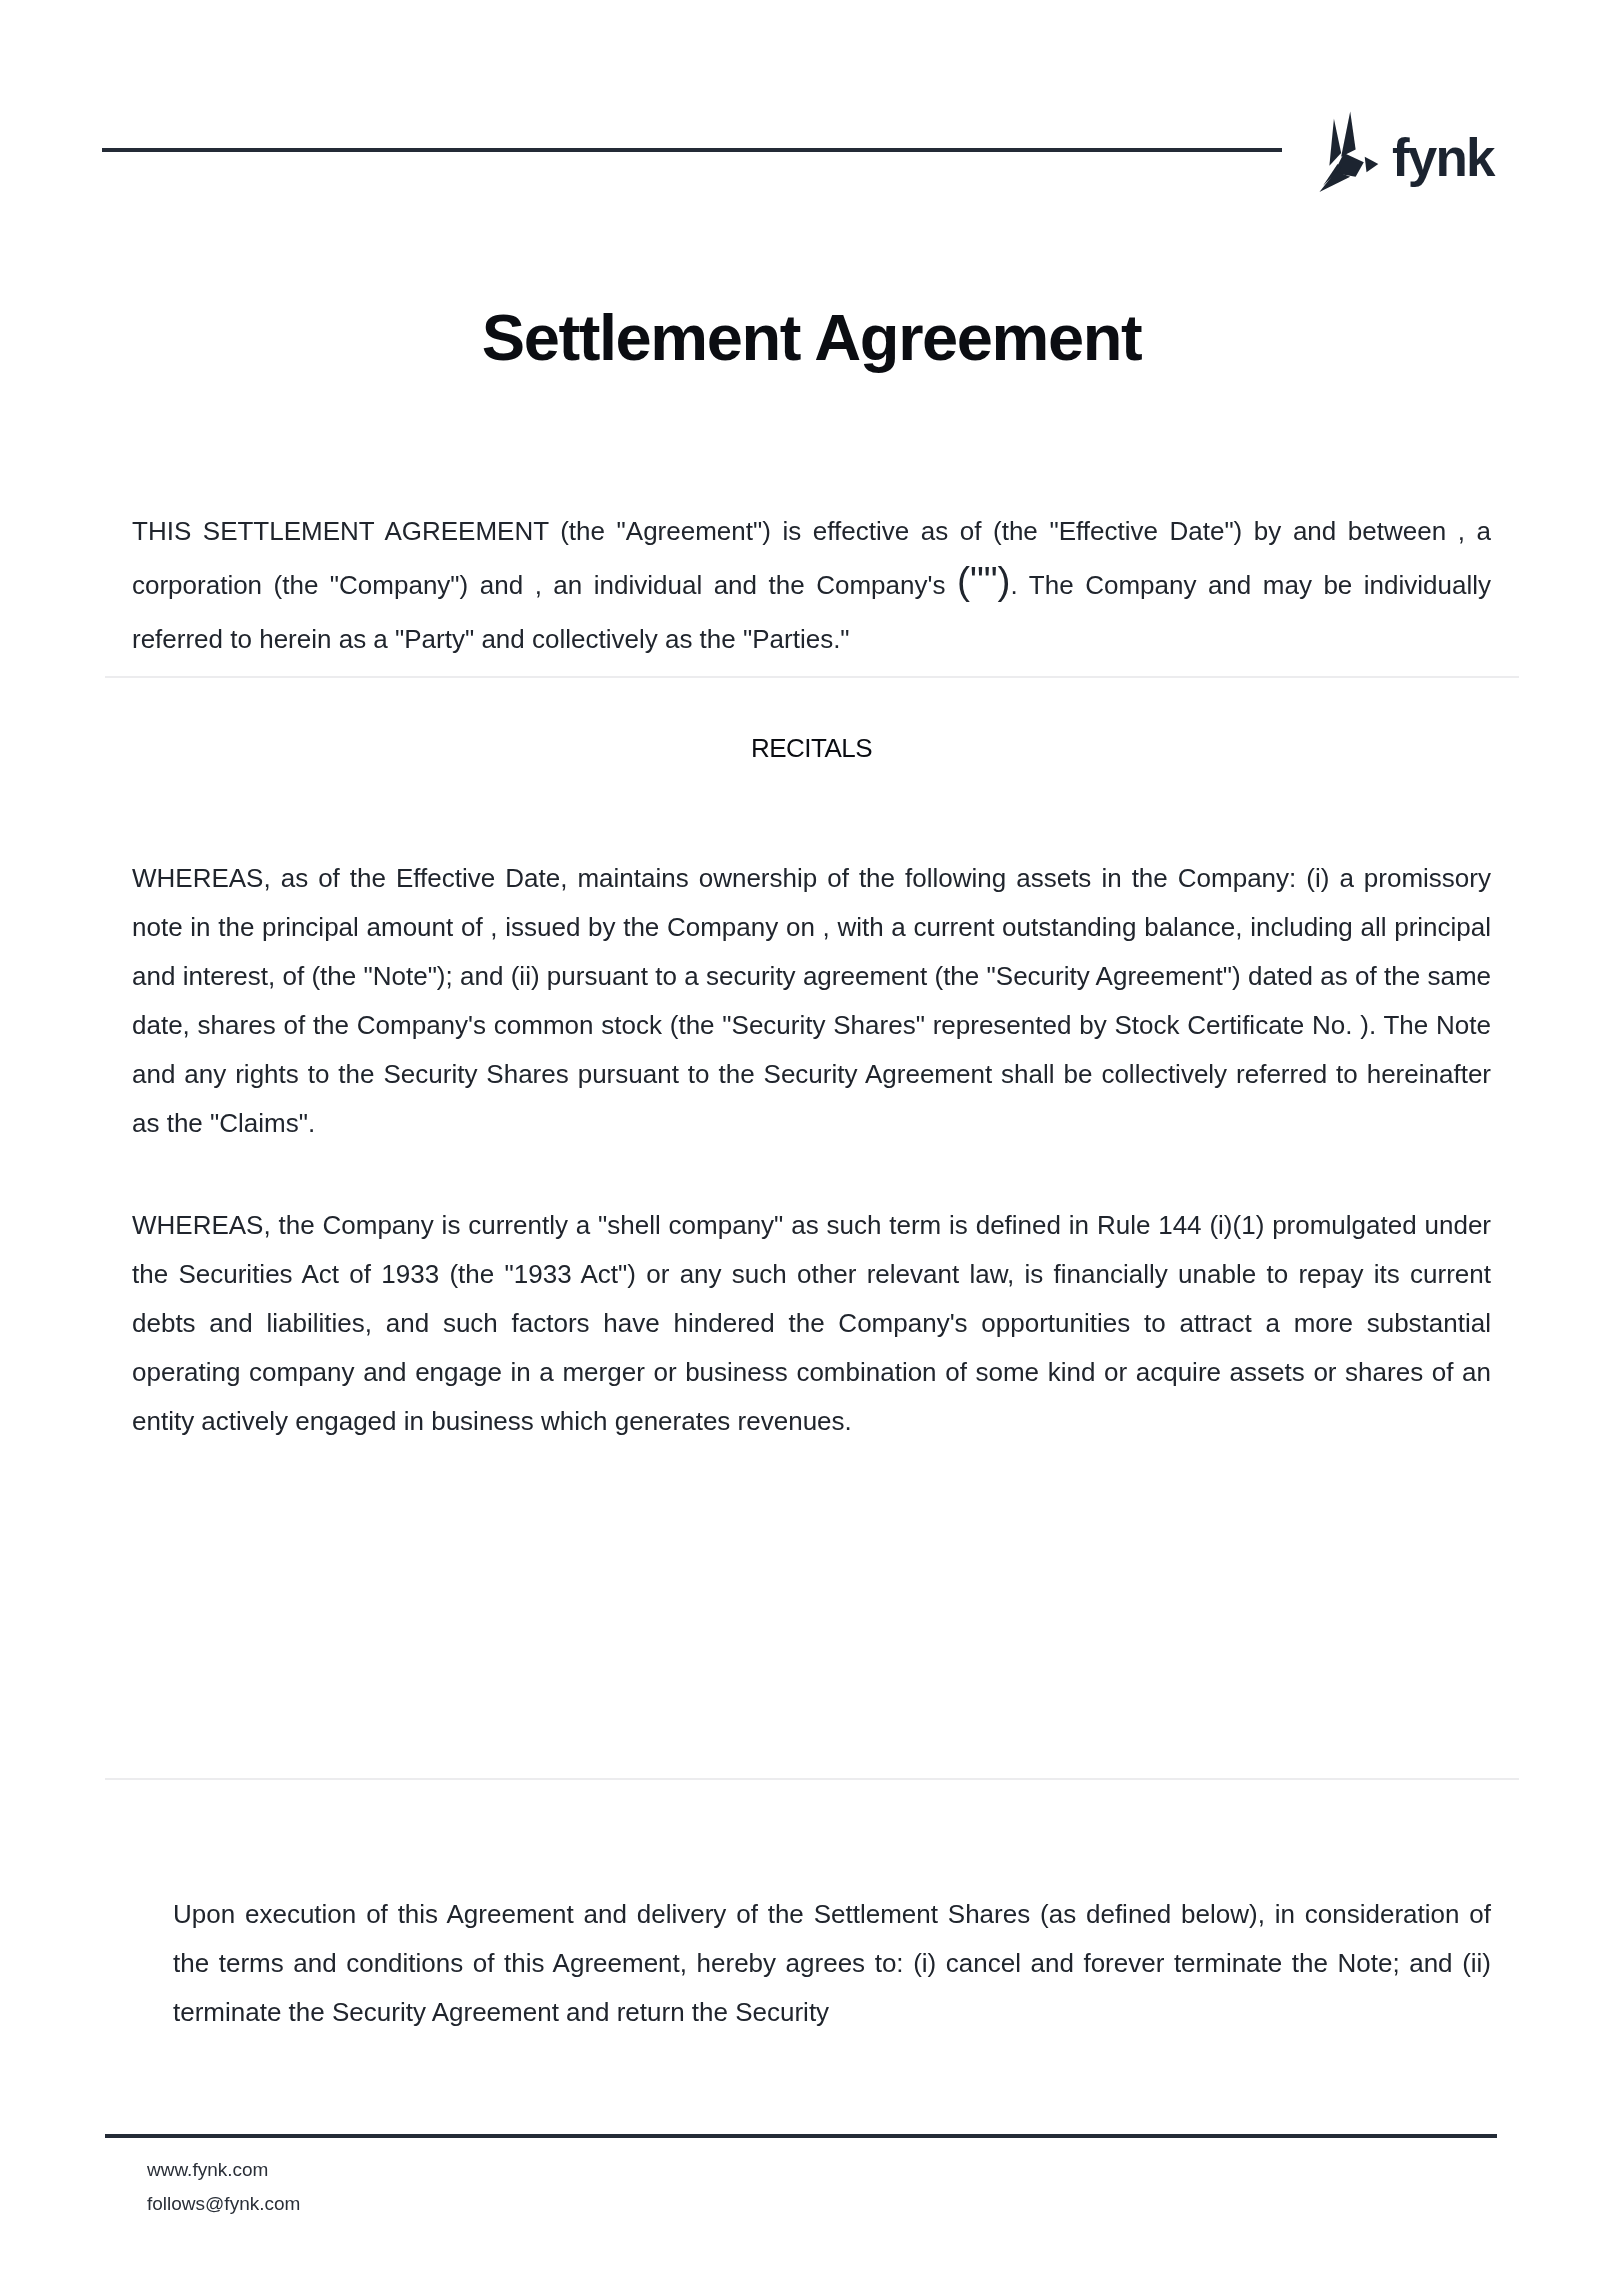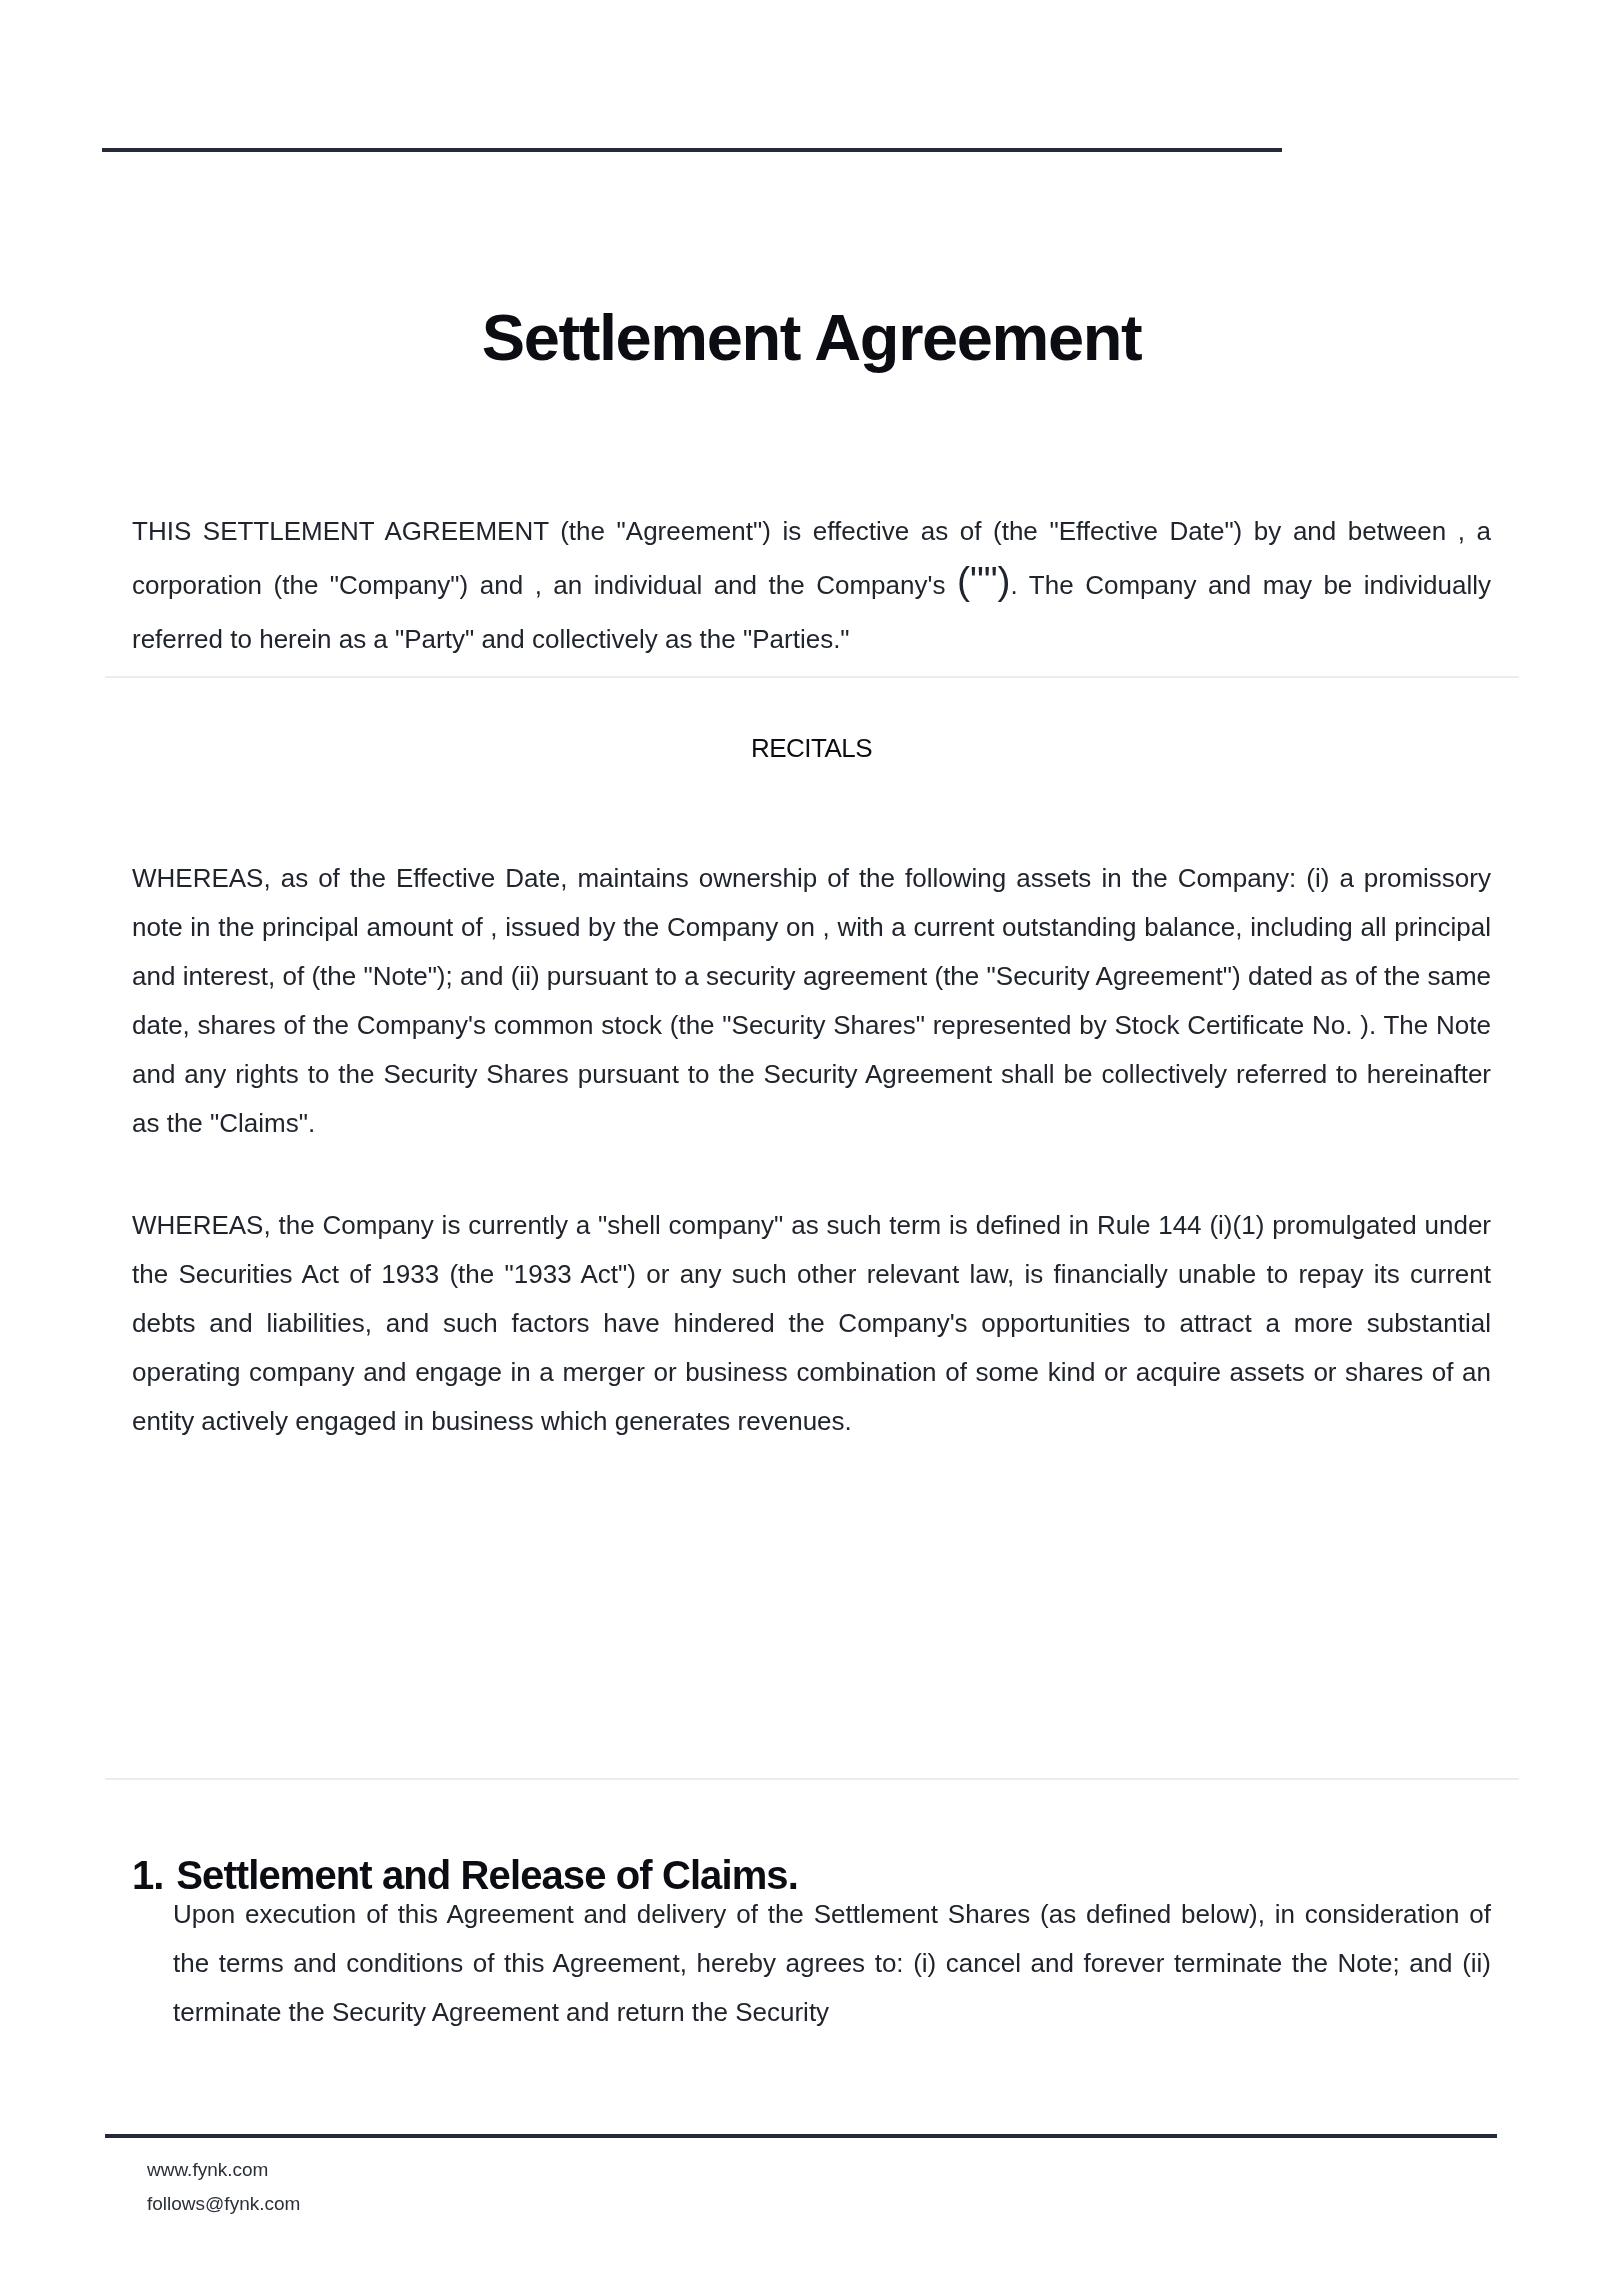--- a/index.html
+++ b/index.html
@@ -59,35 +59,47 @@
   }
   .footer-text div { white-space:nowrap; }
 </style>
 </head>
 <body>
 
 <div class="page">
 
   <div class="header-rule"></div>
 
+  <div class="logo">
+    <svg viewBox="0 0 74 96" aria-hidden="true">
+      <g fill="#1c2430">
+        <polygon points="22,14 30,52 17,66"></polygon>
+        <polygon points="40,6 46,48 30,56"></polygon>
+        <polygon points="33,52 55,62 46,78 22,74"></polygon>
+        <polygon points="56,56 71,64 58,73"></polygon>
+        <polygon points="24,72 40,78 6,95"></polygon>
+        <polygon points="10,88 26,64 30,68"></polygon>
+      </g>
+    </svg>
+    <div class="logo-word">fynk</div>
+  </div>
 
   <div class="doc-title">Settlement Agreement</div>
 
   <p class="para para-intro"><span>THIS SETTLEMENT AGREEMENT (the "Agreement") is effective as of (the "Effective Date") by and between , a corporation (the "Company") and , an individual and the Company's </span><span class="ph-big">("")</span><span>. The Company and may be individually referred to herein as a "Party" and collectively as the "Parties."</span></p>
 
   <div class="divider divider-1"></div>
 
   <div class="recitals-heading">RECITALS</div>
 
   <p class="para para-w1">WHEREAS, as of the Effective Date, maintains ownership of the following assets in the Company: (i) a promissory note in the principal amount of , issued by the Company on , with a current outstanding balance, including all principal and interest, of (the "Note"); and (ii) pursuant to a security agreement (the "Security Agreement") dated as of the same date, shares of the Company's common stock (the "Security Shares" represented by Stock Certificate No. ). The Note and any rights to the Security Shares pursuant to the Security Agreement shall be collectively referred to hereinafter as the "Claims".</p>
   <p class="para para-w2">WHEREAS, the Company is currently a "shell company" as such term is defined in Rule 144 (i)(1) promulgated under the Securities Act of 1933 (the "1933 Act") or any such other relevant law, is financially unable to repay its current debts and liabilities, and such factors have hindered the Company's opportunities to attract a more substantial operating company and engage in a merger or business combination of some kind or acquire assets or shares of an entity actively engaged in business which generates revenues.</p>
 
   <div class="divider divider-2"></div>
 
-  <div class="section-heading"><span class="sec-num">1.</span><span>Settlement and Release of Claims.</span></div>
 
   <p class="para para-section">Upon execution of this Agreement and delivery of the Settlement Shares (as defined below), in consideration of the terms and conditions of this Agreement, hereby agrees to: (i) cancel and forever terminate the Note; and (ii) terminate the Security Agreement and return the Security</p>
 
   <div class="footer-rule"></div>
   <div class="footer-text">
     <div>www.fynk.com</div>
     <div>follows@fynk.com</div>
   </div>
 
 </div>

